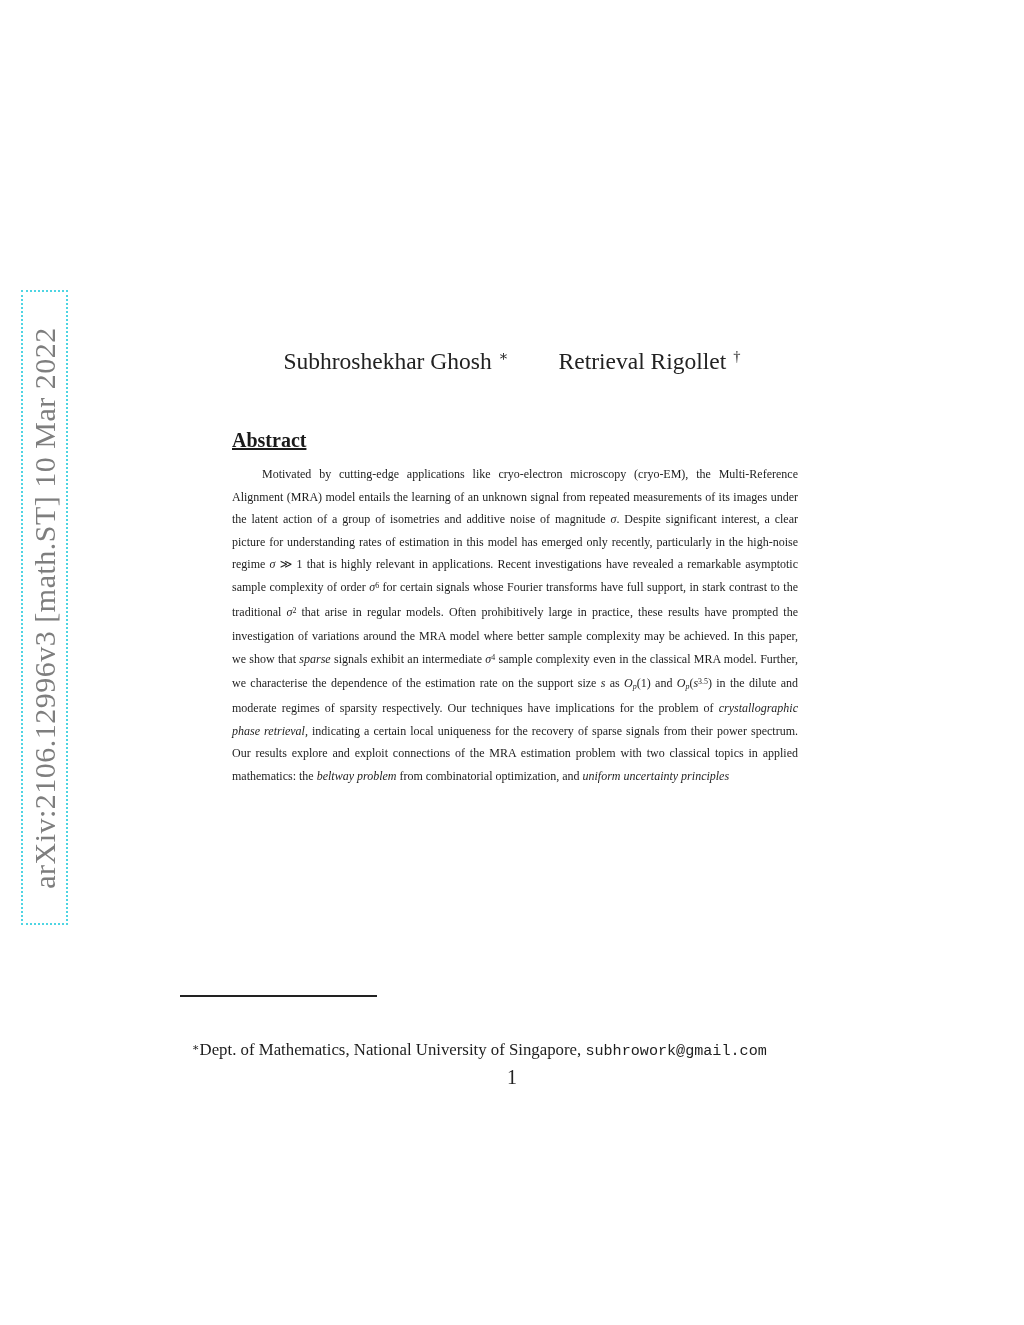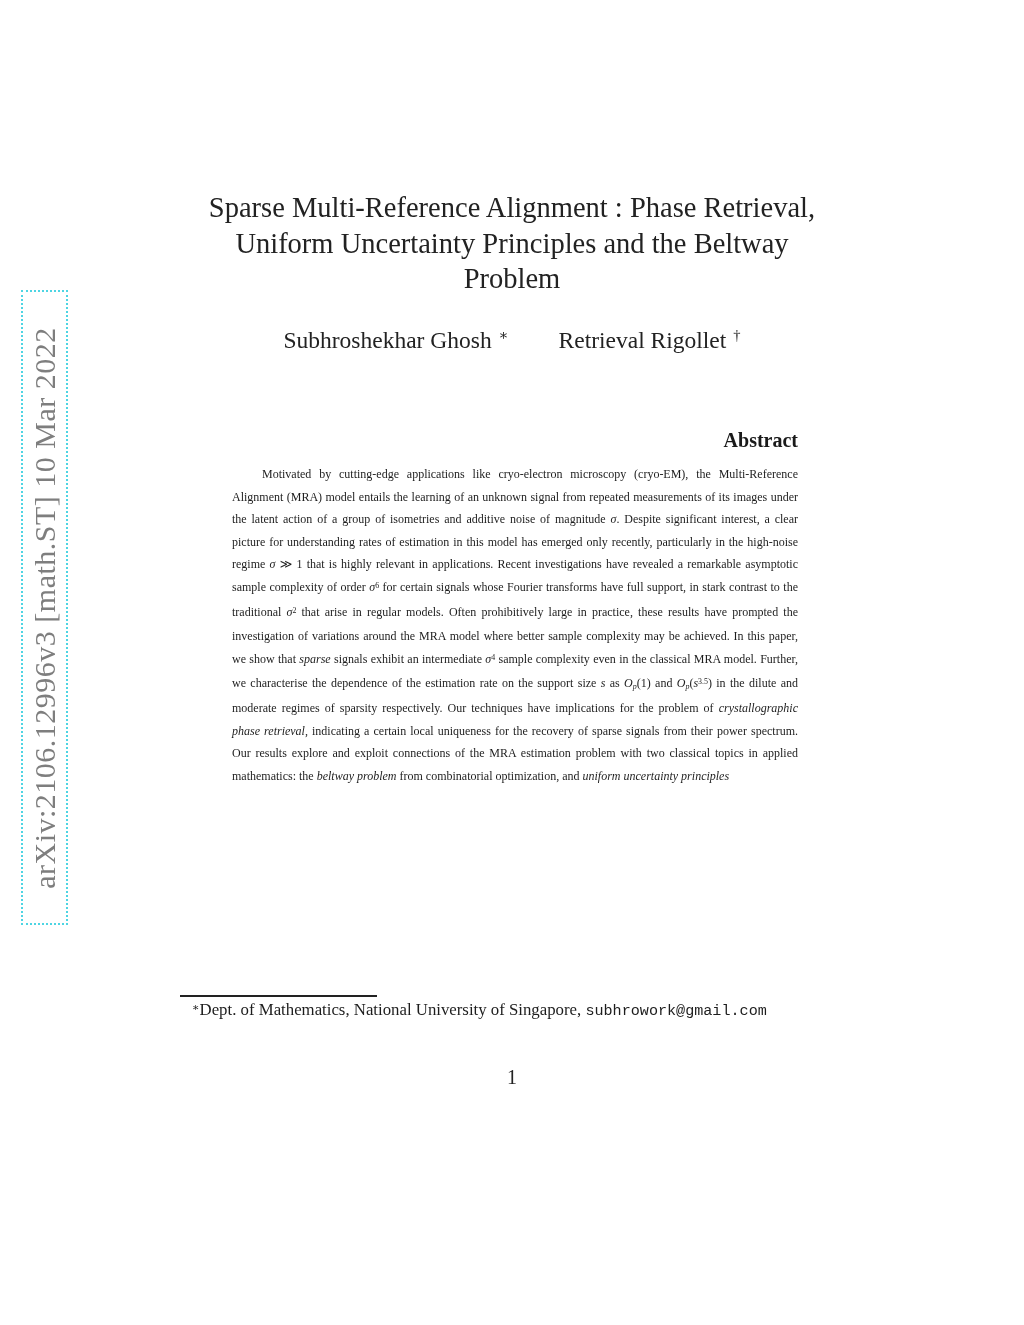--- a/index.html
+++ b/index.html
@@ -21,58 +21,53 @@
   
   .title{
     position:absolute;top:190px;left:112px;width:800px;
     text-align:center;font-size:28.5px;line-height:35.5px;color:#222;
   }
   
   .authors{
     position:absolute;top:327px;left:0;width:1024px;
     display:flex;justify-content:center;gap:50px;font-size:23.5px;color:#222;
   }
-  .author{white-space:nowrap;}
+  .author{white-space:nowrap;margin-top:21px;}
   .author .mark{font-size:.62em;position:relative;top:-.55em;margin-left:7px;}
   
   .abs-head{
     position:absolute;top:429px;left:232px;width:566px;
-    text-align:right;font-weight:bold;font-size:20px;color:#1a1a1a;
+    text-align:left;font-weight:bold;font-size:20px;color:#1a1a1a;text-decoration:underline;
   }
   .abs-body{
     position:absolute;top:463px;left:232px;width:566px;
     font-size:12px;line-height:22.6px;text-align:justify;text-indent:30px;
     color:#1d1d1d;
   }
   .sg-n{font-style:normal;}
   .sg-i{font-style:italic;}
   .sg-sup{font-size:.66em;position:relative;top:-.38em;}
   .sg-isub{font-size:.66em;position:relative;top:.22em;font-style:italic;}
   .sg-mono{font-family:"Liberation Mono","DejaVu Sans Mono",monospace;font-size:.9em;}
   
   .fn-rule{position:absolute;left:180px;top:995px;width:197px;height:1.5px;background:#222;}
   .footnotes{position:absolute;left:184px;top:999px;width:665px;font-size:16.8px;line-height:21.8px;color:#1d1d1d;}
-  .fn-line{text-indent:8px;}
+  .fn-line{text-indent:8px;margin-top:40px;}
   
   .pageno{position:absolute;top:1066px;left:0;width:1024px;text-align:center;font-size:20px;color:#222;}
 </style>
 </head>
 <body>
 
 <div class="page">
 
   <div class="wm-box">
     <span class="wm-text">arXiv:2106.12996v3  [math.ST]  10 Mar 2022</span>
   </div>
 
-  <div class="title">
-    <div>Sparse Multi-Reference Alignment : Phase Retrieval,</div>
-    <div>Uniform Uncertainty Principles and the Beltway</div>
-    <div>Problem</div>
-  </div>
 
   <div class="authors">
     <span class="author"><span>Subhroshekhar Ghosh</span><span class="mark">∗</span></span>
     <span class="author"><span>Retrieval Rigollet</span><span class="mark">†</span></span>
   </div>
 
   <div class="abs-head">Abstract</div>
 
   <div class="abs-body"><span class="sg-n">Motivated by cutting-edge applications like cryo-electron microscopy (cryo-EM), the Multi-Reference Alignment (MRA) model entails the learning of an unknown signal from repeated measurements of its images under the latent action of a group of isometries and additive noise of magnitude </span><span class="sg-i">σ</span><span class="sg-n">. Despite significant interest, a clear picture for understanding rates of estimation in this model has emerged only recently, particularly in the high-noise regime </span><span class="sg-i">σ</span><span class="sg-n"> ≫ 1 that is highly relevant in applications. Recent investigations have revealed a remarkable asymptotic sample complexity of order </span><span class="sg-i">σ</span><span class="sg-sup">6</span><span class="sg-n"> for certain signals whose Fourier transforms have full support, in stark contrast to the traditional </span><span class="sg-i">σ</span><span class="sg-sup">2</span><span class="sg-n"> that arise in regular models.  Often prohibitively large in practice, these results have prompted the investigation of variations around the MRA model where better sample complexity may be achieved.  In this paper, we show that </span><span class="sg-i">sparse</span><span class="sg-n"> signals exhibit an intermediate </span><span class="sg-i">σ</span><span class="sg-sup">4</span><span class="sg-n"> sample complexity even in the classical MRA model.  Further, we characterise the dependence of the estimation rate on the support size </span><span class="sg-i">s</span><span class="sg-n"> as </span><span class="sg-i">O</span><span class="sg-isub">p</span><span class="sg-n">(1) and </span><span class="sg-i">O</span><span class="sg-isub">p</span><span class="sg-n">(</span><span class="sg-i">s</span><span class="sg-sup">3.5</span><span class="sg-n">) in the dilute and moderate regimes of sparsity respectively.  Our techniques have implications for the problem of </span><span class="sg-i">crystallographic phase retrieval</span><span class="sg-n">, indicating a certain local uniqueness for the recovery of sparse signals from their power spectrum.  Our results explore and exploit connections of the MRA estimation problem with two classical topics in applied mathematics: the </span><span class="sg-i">beltway problem</span><span class="sg-n"> from combinatorial optimization, and </span><span class="sg-i">uniform uncertainty principles</span></div>
 

